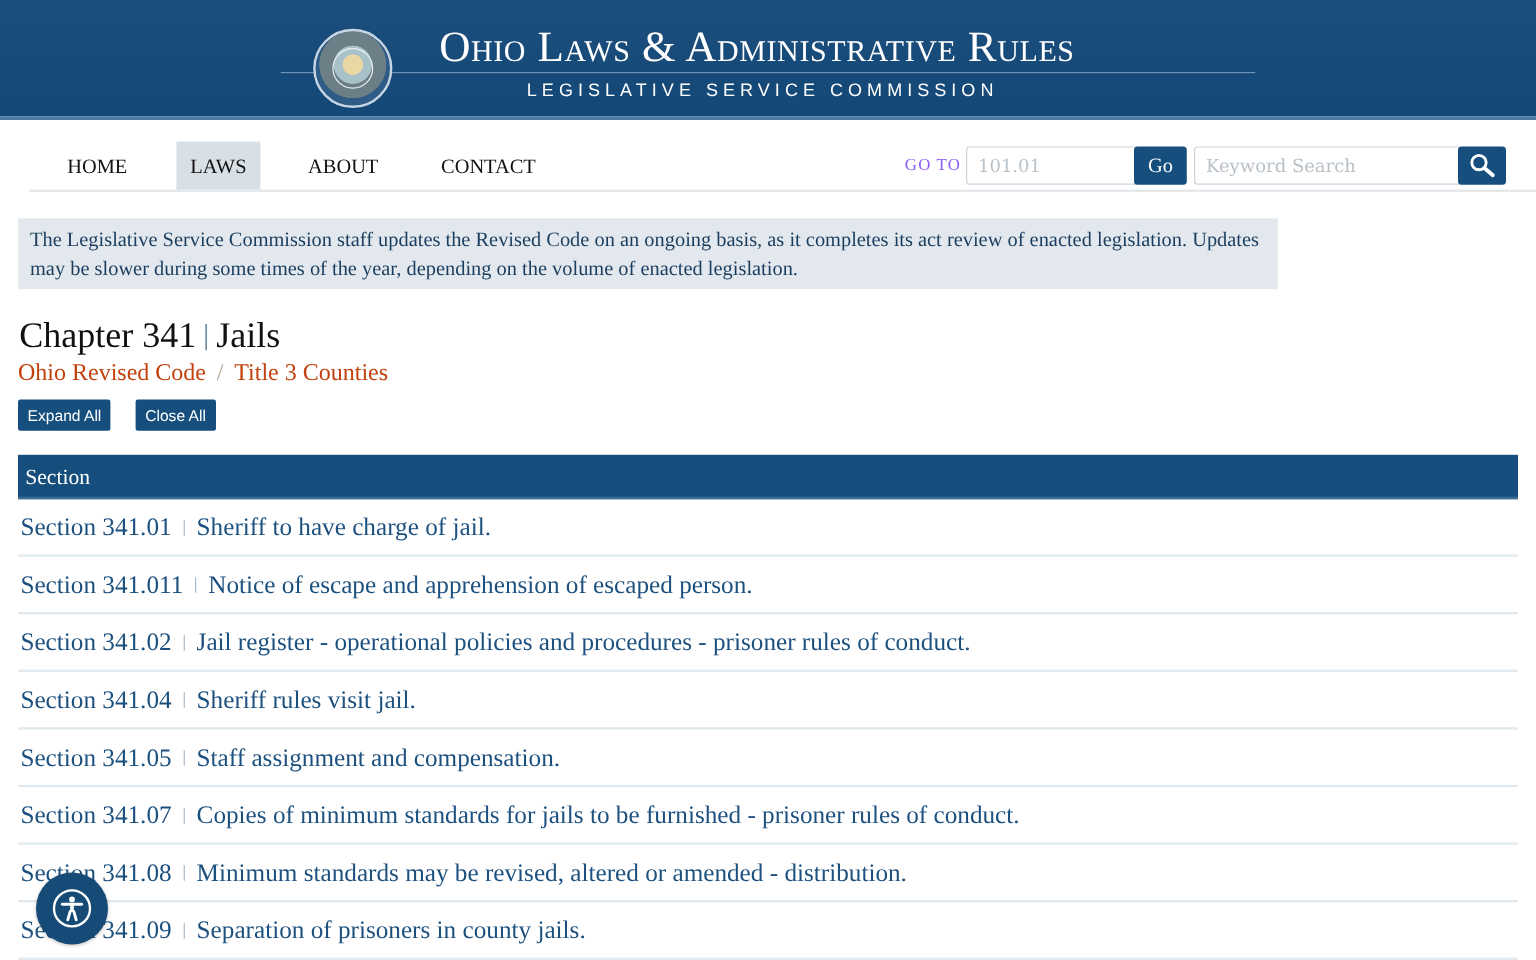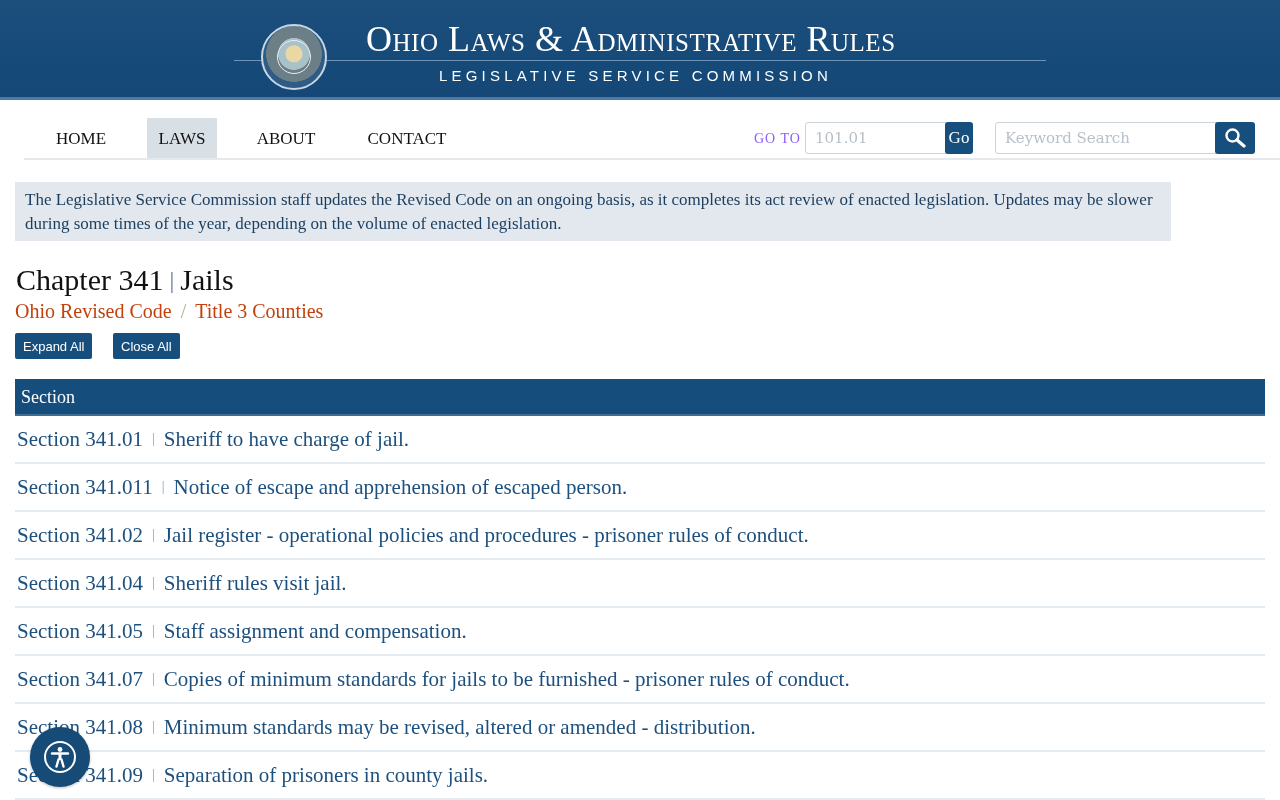--- a/index.html
+++ b/index.html
@@ -34,35 +34,35 @@
     }
     .nav-item.active { background: #d8dfe5; }
 
     .goto-label { position: absolute; left: 754px; top: 131px; font-family: "Liberation Serif", serif; font-size: 14px; letter-spacing: 1px; color: #8b5cf6; }
     .goto-input {
       position: absolute; left: 805px; top: 122px; width: 142px; height: 32px; border: 1px solid #ccd3da; border-radius: 3px 0 0 3px;
       font-family: "DejaVu Serif", serif; font-size: 15px; padding-left: 9px; color: #333; background: #fff;
     }
     .goto-input::placeholder { color: #b8c0c8; }
     .go-btn {
-      position: absolute; left: 945px; top: 122px; width: 28px; height: 32px; background: #164f7e; color: #fff; border: none;
+      position: absolute; left: 945px; top: 122px; width: 44px; height: 32px; background: #164f7e; color: #fff; border: none;
       border-radius: 3px; font-family: "Liberation Serif", serif; font-size: 17px; cursor: pointer;
     }
     .kw-input {
       position: absolute; left: 995px; top: 122px; width: 222px; height: 32px; border: 1px solid #ccd3da; border-radius: 3px 0 0 3px;
       font-family: "DejaVu Serif", serif; font-size: 15px; padding-left: 9px; color: #ef4444; background: #fff;
     }
     .kw-input::placeholder { color: #b8c0c8; }
     .search-btn {
       position: absolute; left: 1215px; top: 122px; width: 40px; height: 32px; background: #164f7e; border: none; border-radius: 3px; cursor: pointer;
       display: flex; align-items: center; justify-content: center;
     }
 
     .notice {
-      position: absolute; left: 15px; top: 182px; width: 1156px; height: 59px; background: #e2e8ee;
+      position: absolute; left: 15px; top: 182px; width: 1050px; height: 59px; background: #e2e8ee;
       padding: 6px 10px; font-family: "Liberation Serif", serif; font-size: 17px; line-height: 24px; color: #1a3d5e;
     }
 
     .chapter-title { position: absolute; left: 16px; top: 263px; font-family: "Liberation Serif", serif; font-size: 30px; color: #111; white-space: nowrap; }
     .chapter-title .pipe { color: #5a7a99; font-size: 24px; margin: 0 6px; position: relative; top: -2px; }
     .breadcrumb { position: absolute; left: 15px; top: 300px; font-family: "Liberation Serif", serif; font-size: 20px; white-space: nowrap; }
     .breadcrumb a { color: #c2410c; text-decoration: none; cursor: pointer; }
     .breadcrumb .sep { color: #b8aa96; margin: 0 9px; }
 
     .btn-small {

